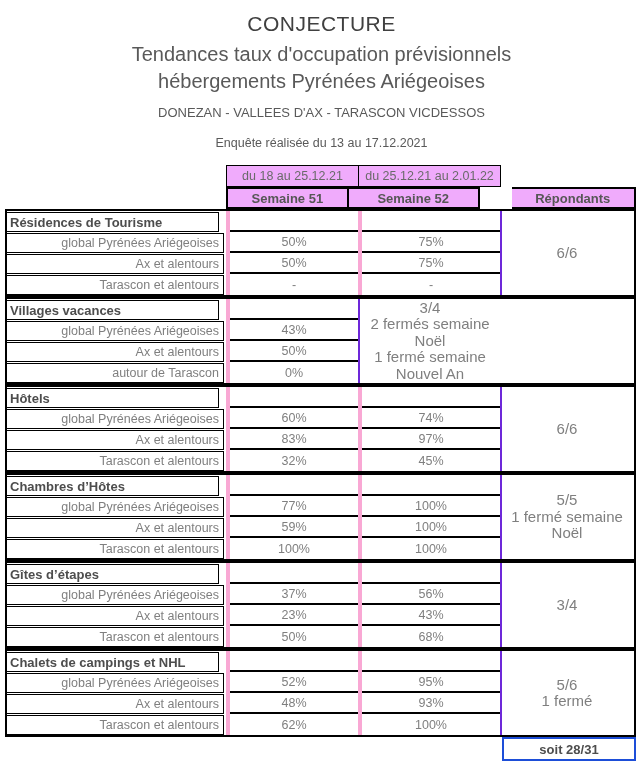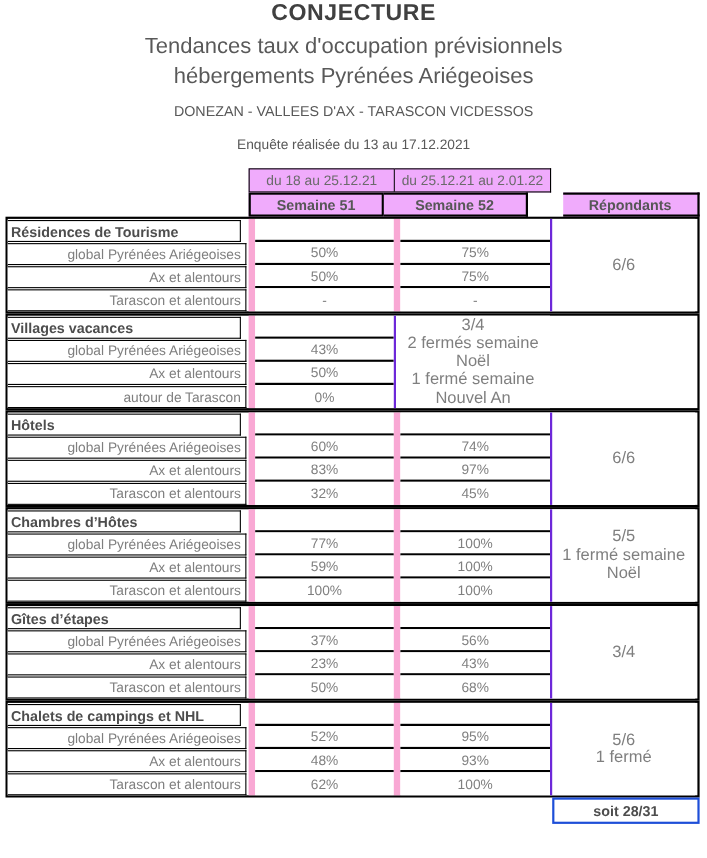--- a/index.html
+++ b/index.html
@@ -5,21 +5,22 @@
   * { box-sizing: border-box; }
   html, body { margin: 0; padding: 0; }
   body {
     width: 643px; height: 780px;
     background: #ffffff;
     font-family: "Liberation Sans", sans-serif;
     overflow: hidden;
   }
   .header { text-align: center; }
   .title {
-    font-size: 21px; font-weight: bold; color: #404040; letter-spacing: .5px;
+    padding-top: 12px;
+    font-size: 21px; font-weight: normal; color: #404040; letter-spacing: .5px;
   }
   .subtitle {
     margin-top: 5px;
     font-size: 20px; color: #595959; line-height: 27px;
   }
   .zones { margin-top: 10px; font-size: 13px; color: #595959; }
   .survey { margin-top: 16px; font-size: 12.5px; color: #595959; }
 
   .tablewrap { margin: 15px 0 0 5px; width: 631px; }
 
@@ -51,21 +52,21 @@
     border: 1px solid #000; border-left: none;
     display: flex; align-items: center; justify-content: flex-end;
     padding-right: 4px;
     font-size: 12.5px; color: #7f7f7f;
     background: #fff;
   }
   .lcell.gname {
     justify-content: flex-start; padding-left: 3px; margin-right: 7px;
     font-size: 13px; font-weight: bold; color: #4d4d4d;
   }
-  .valcol { display: flex; flex-direction: column; border-left: 6px solid #f9a8d4; }
+  .valcol { display: flex; flex-direction: column; border-left: 4px solid #f9a8d4; }
   .vcell {
     height: 21px; border-bottom: 2px solid #000;
     display: flex; align-items: center; justify-content: center;
     font-size: 12.5px; color: #7f7f7f; background: #fff;
   }
   .vcell:last-child { border-bottom: none; }
   .respcol {
     border-left: 2px solid #6d28d9;
     display: flex; align-items: center; justify-content: center;
     text-align: center; white-space: pre-line;

